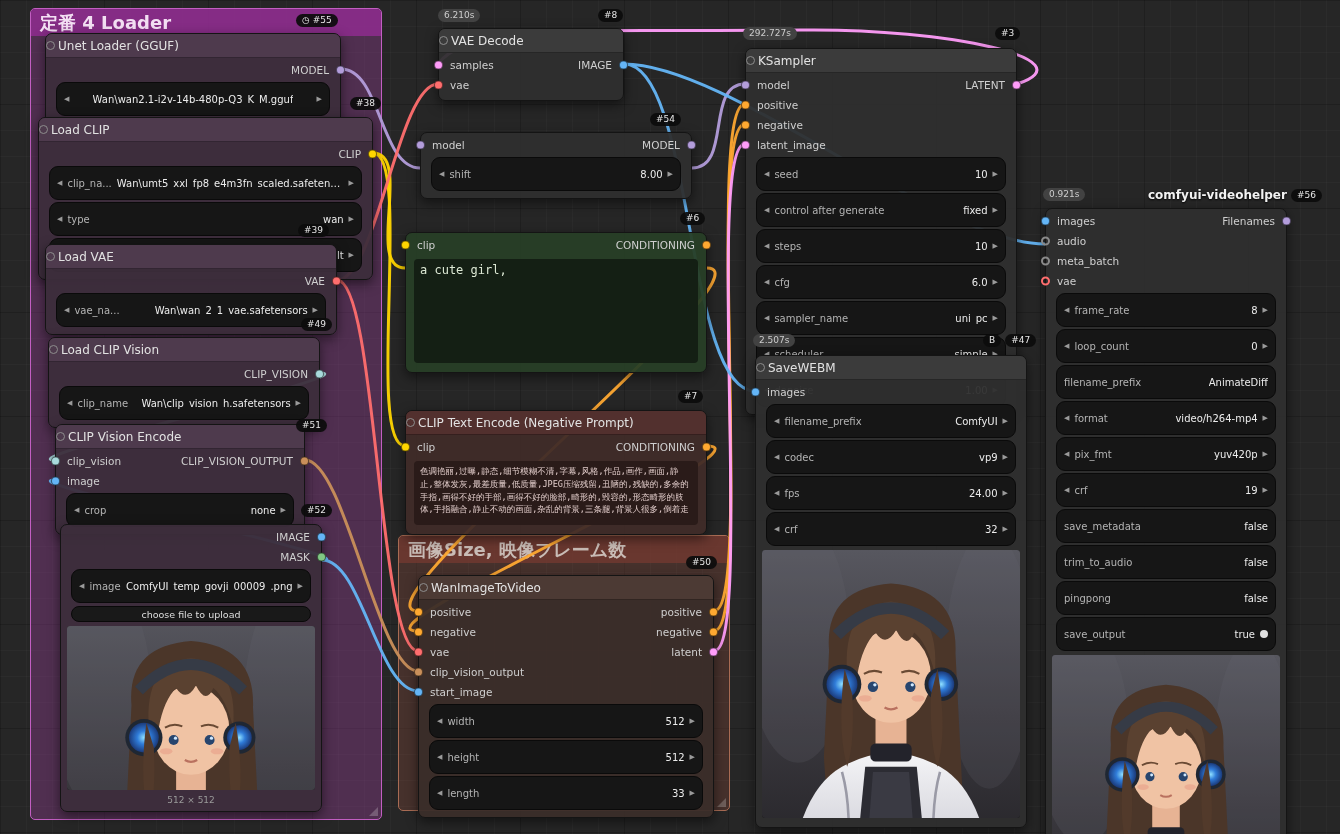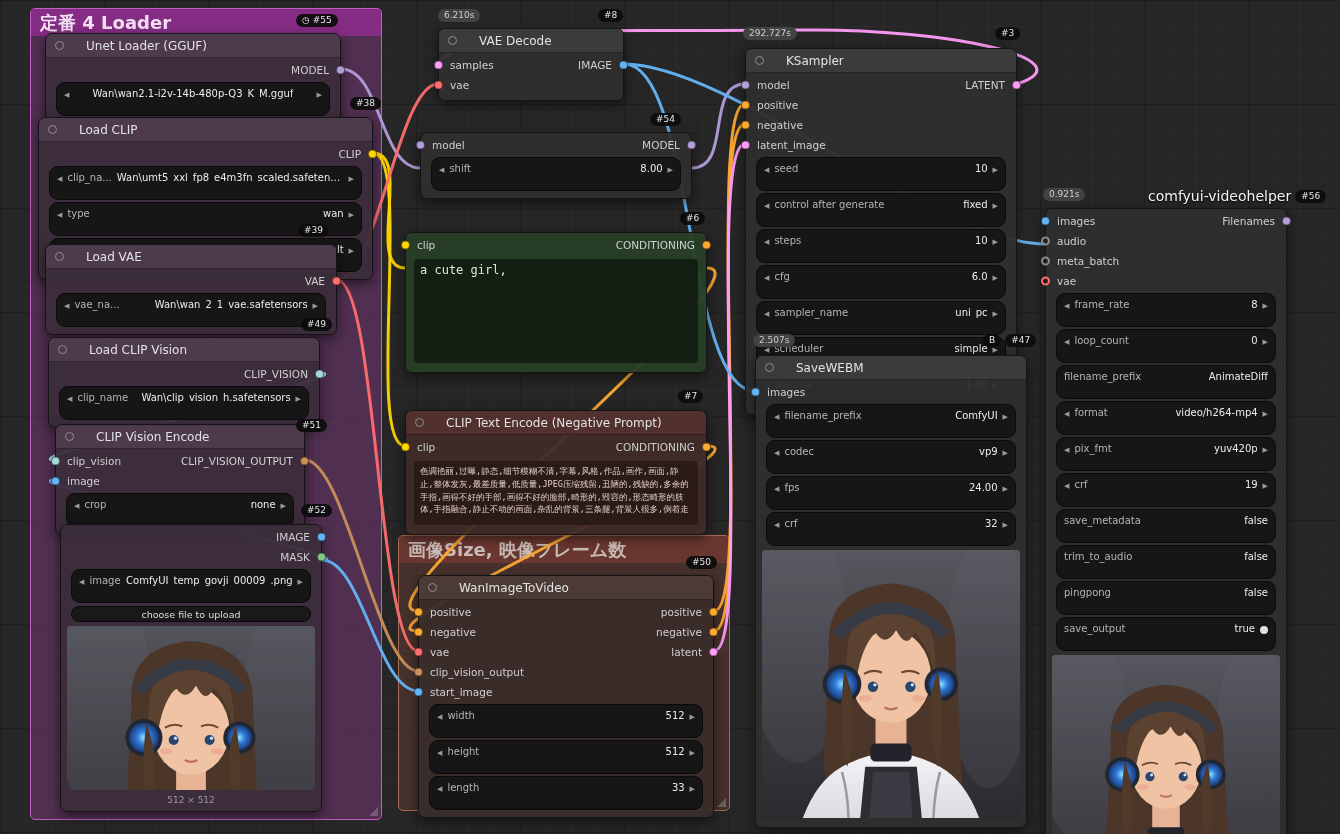--- a/index.html
+++ b/index.html
@@ -18,42 +18,42 @@
   }
   .group{position:absolute;border-radius:5px;z-index:1;border:1px solid}
   .gtitle{height:27px;line-height:27px;padding:0 9px;font-size:18px;font-weight:bold;
     border-radius:4px 4px 0 0;white-space:nowrap;overflow:hidden}
   .group::after{content:"";position:absolute;right:3px;bottom:3px;width:0;height:0;
     border-left:9px solid transparent;border-bottom:9px solid rgba(255,255,255,.22)}
   .wires{position:absolute;left:0;top:0;z-index:2;pointer-events:none}
   .wires path{fill:none;stroke-width:3;stroke-linecap:round;opacity:.95}
   .node{position:absolute;z-index:3;border:1px solid #141414;border-radius:7px;
     box-shadow:0 4px 12px rgba(0,0,0,.5);background:var(--bd,#2e2e2ef2);font-size:11px}
-  .nh{height:24px;display:flex;align-items:center;gap:22px;padding:0 9px;
+  .nh{height:24px;display:flex;align-items:center;gap:3px;padding:0 0;
     background:var(--hd,#3b3b3b);border-radius:6px 6px 0 0;border-bottom:1px solid rgba(0,0,0,.35);
     color:#e2e2e2;font-size:12px;white-space:nowrap;overflow:hidden}
   .cdot{width:9px;height:9px;min-width:9px;border:1.5px solid #8d8d8d;border-radius:50%}
   .ntitle{overflow:hidden;text-overflow:ellipsis}
   .nb{padding:2px 0 5px}
   .row{position:relative;height:20px;display:flex;align-items:center;padding:0 11px;
     font-size:10.5px;color:#cfcfcf}
   .row .in{margin-right:auto}
   .row .out{margin-left:auto}
   .dot{position:absolute;width:9px;height:9px;border-radius:50%;top:50%;
     transform:translateY(-50%);border:1px solid rgba(0,0,0,.55)}
   .dot.left{left:-5px}
   .dot.right{right:-5px}
   .dot.hollow{background:transparent!important;border-width:2px}
   .c-model{background:#B39DDB}.c-clip{background:#FFD500}.c-vae{background:#FF6E6E}
   .c-cond{background:#FFA931}.c-latent{background:#FF9CF9}.c-image{background:#64B5F6}
   .c-mask{background:#81C784}.c-cvision{background:#A8DADC}.c-cvout{background:#C98F5A}
   .c-files{background:#B39DDB}
   .h-vae{border-color:#FF6E6E}.h-gray{border-color:#8a8a8a}
   .widget{height:17px;margin:2px 10px;background:#161616;border:1px solid #0a0a0a;
-    border-radius:9px;display:flex;align-items:flex-end;gap:5px;padding:16px 7px;
+    border-radius:9px;display:flex;align-items:center;gap:5px;padding:16px 7px;
     font-size:10px;color:#b4b4b4;overflow:hidden}
   .widget.combo::before{content:"◀";font-size:7px;color:#9a9a9a;line-height:1}
   .widget.combo::after{content:"▶";font-size:7px;color:#9a9a9a;line-height:1}
   .wlabel{white-space:nowrap}
   .wvalue{margin-left:auto;color:#ececec;white-space:nowrap;overflow:hidden;text-overflow:ellipsis}
   .wvalue.center{margin:0 auto}
   .toggle-dot{width:8px;height:8px;min-width:8px;border-radius:50%;background:#e0e0e0}
   .btn{height:16px;margin:3px 10px;background:#191919;border:1px solid #090909;border-radius:8px;
     display:flex;align-items:center;justify-content:center;font-size:9.5px;color:#dedede}
   .ta{margin:4px 8px;border-radius:4px;padding:4px 6px;overflow:hidden;
@@ -61,21 +61,21 @@
   .ta-pos{height:104px;background:#141f14;color:#dce8d4;font-size:12px}
   .ta-neg{height:64px;background:#2a1b19;color:#e0cbc9;font-size:8.5px;line-height:1.5}
   .preview{margin:4px 6px;border-radius:3px;overflow:hidden;background:#111}
   .preview svg{display:block;width:100%;height:100%}
   .caption{text-align:center;font-size:9px;color:#9a9a9a;height:12px;line-height:12px}
   .badge{position:absolute;z-index:6;background:rgba(12,12,12,.93);color:#e6e6e6;
     font-size:9px;line-height:13px;padding:0 6px;border-radius:8px;white-space:nowrap}
   .badge.timer{background:#424242;color:#cdcdcd}
   .badge-row{position:absolute;z-index:6;display:flex;gap:4px;align-items:center}
   .badge-row .badge{position:static}
-  .nickname{font-size:14px;font-weight:normal;color:#f2f2f2;text-shadow:0 1px 2px #000}
+  .nickname{font-size:12px;font-weight:bold;color:#f2f2f2;text-shadow:0 1px 2px #000}
   .vhs{margin-left:auto;display:flex;gap:2px;align-items:center}
   .vhs-handle::before{content:"⣿";font-size:9px;color:#aaa}
   .cl{width:11px;height:11px;border:1px solid #b5b5b5;border-radius:50%;font-size:6.5px;
     line-height:10px;text-align:center;color:#cfcfcf}
   .tint-p{--hd:#4e3a4d;--bd:#3c2d3bf2}
   .tint-r{--hd:#4c3a34;--bd:#3a2d29f2}
   .tint-g{--hd:#33512f;--bd:#273e26f2}
   .tint-m{--hd:#52302e;--bd:#3f2b28f2}
 </style>
 </head>

